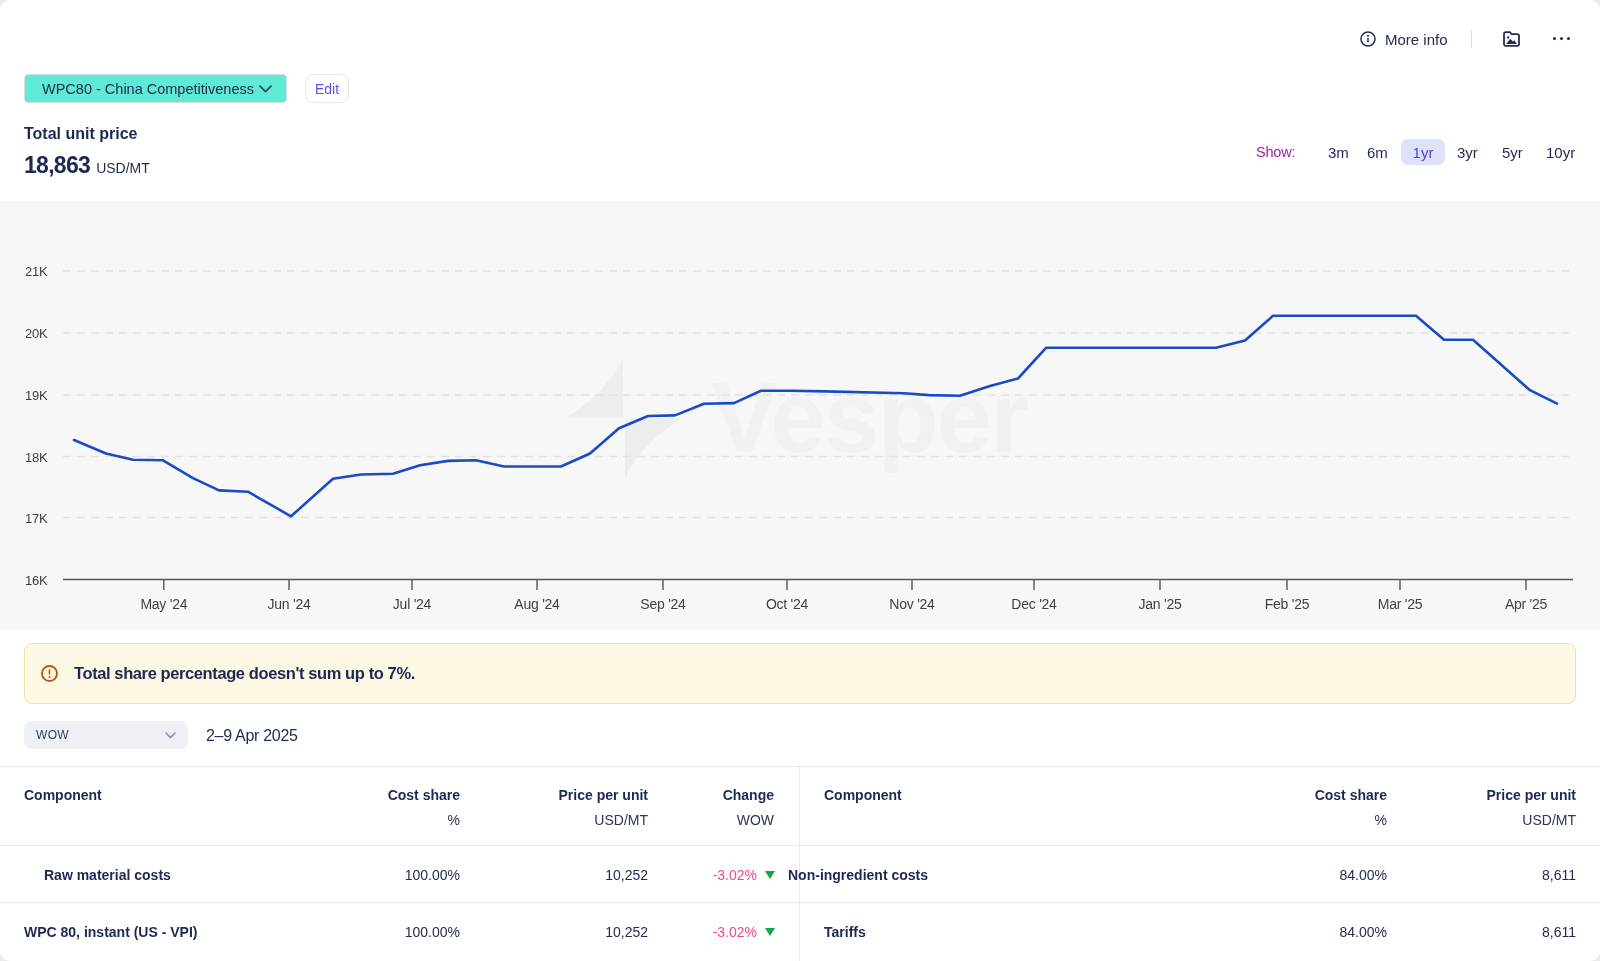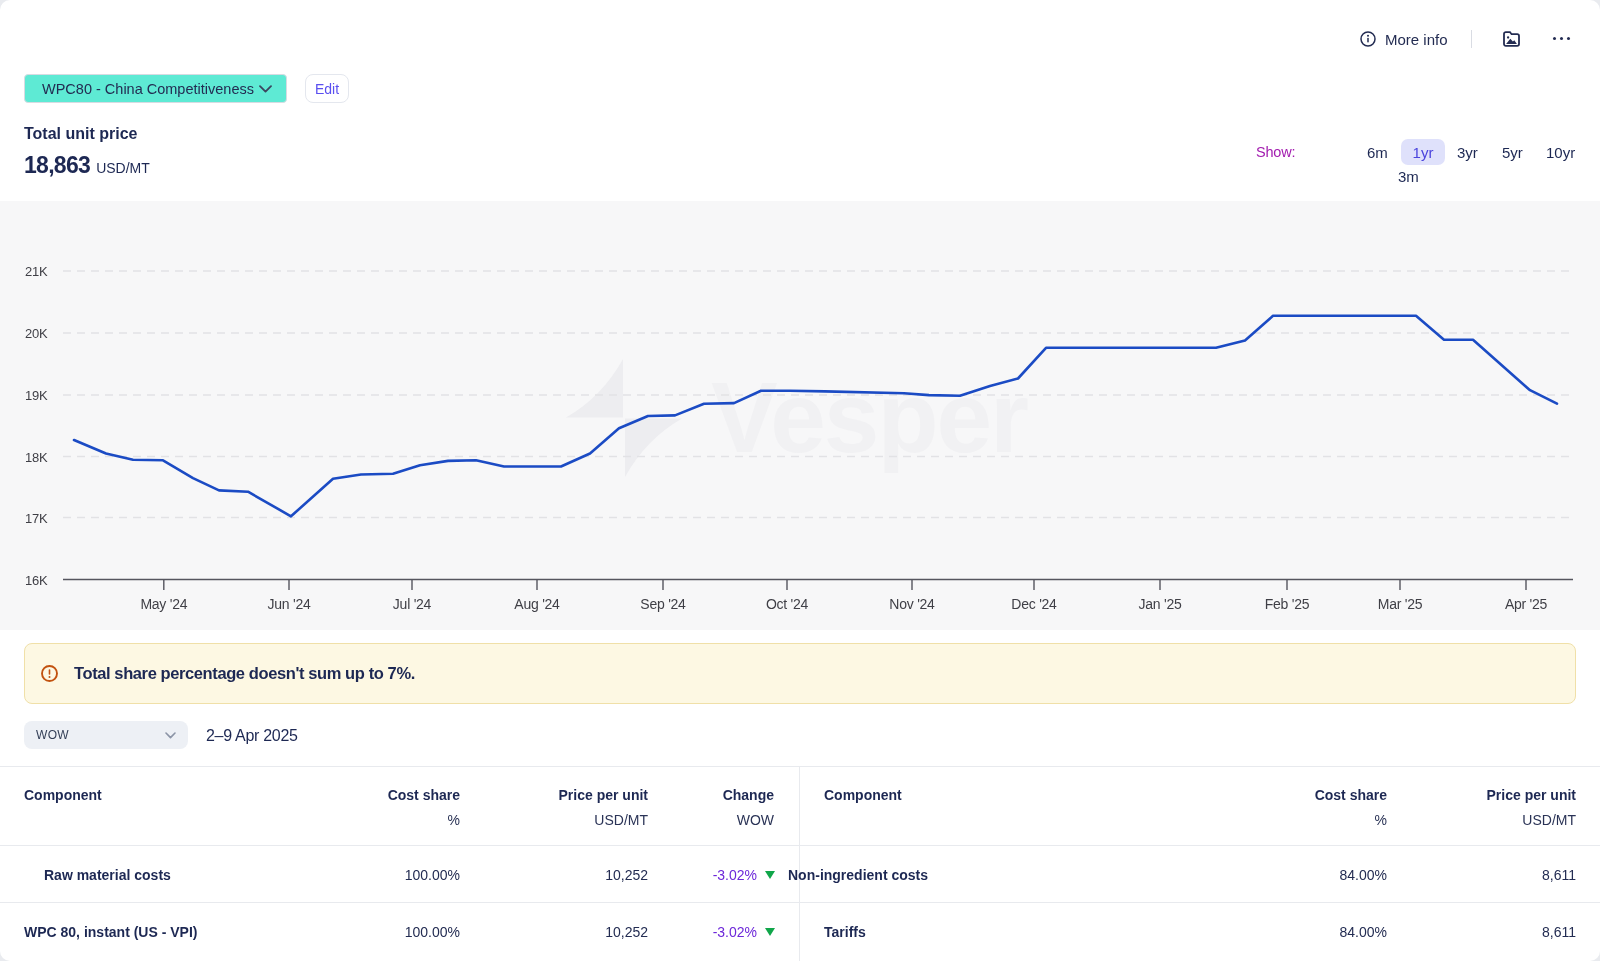--- a/index.html
+++ b/index.html
@@ -35,21 +35,21 @@
     display:flex;align-items:center;padding:0 12px;}
   .wowsel .txt{font-size:12px;color:#333f57;font-weight:500;letter-spacing:0.3px;}
   .wowsel svg{margin-left:auto;}
   .daterange{left:206px;top:722px;height:27px;display:flex;align-items:center;font-size:16px;color:#1d2853;font-weight:500;letter-spacing:-0.3px;}
   .hline{height:1px;background:#e8eaee;}
   .vline{width:1px;background:#e8eaee;}
   .cell{position:absolute;white-space:nowrap;}
   .th{font-size:14px;font-weight:bold;color:#1d2853;}
   .tsub{font-size:14px;color:#2a3356;}
   .tval{font-size:14px;color:#232c52;}
-  .green{color:#6d28d9;font-size:14px;}
+  .green{color:#ec4899;font-size:14px;}
   .chgwrap{display:flex;align-items:center;gap:8px;}
   .tri{width:0;height:0;border-left:5.5px solid transparent;border-right:5.5px solid transparent;border-top:8px solid #10a64a;}
 </style>
 </head>
 <body>
 <div class="card">
 
 
   <div class="abs select1">
     <span class="txt">WPC80 - China Competitiveness</span>
@@ -78,21 +78,21 @@
       <path d="M3.1 13 L7.3 7.8 L9.9 10.6 L11.3 9.2 L13.9 13 Z" fill="#232c52"></path>
     </svg>
   </div>
   <div class="abs dots">
       <i></i>
       <i></i>
       <i></i>
     </div>
 
   <div class="abs showrow show-label" style="left:1256px;">Show:</div>
-  <div class="abs showrow si" style="left:1398px;margin-top:24px;">3m</div>
+  <div class="abs showrow si" style="left:1328px;">3m</div>
   <div class="abs showrow si" style="left:1367px;">6m</div>
   <div class="abs pill">1yr</div>
   <div class="abs showrow si" style="left:1457px;">3yr</div>
   <div class="abs showrow si" style="left:1502px;">5yr</div>
   <div class="abs showrow si" style="left:1546px;">10yr</div>
 
   <div class="abs chart">
   <svg width="1600" height="428" viewBox="0 0 1600 428" style="position:absolute;left:0;top:0;">
 
     <g>

